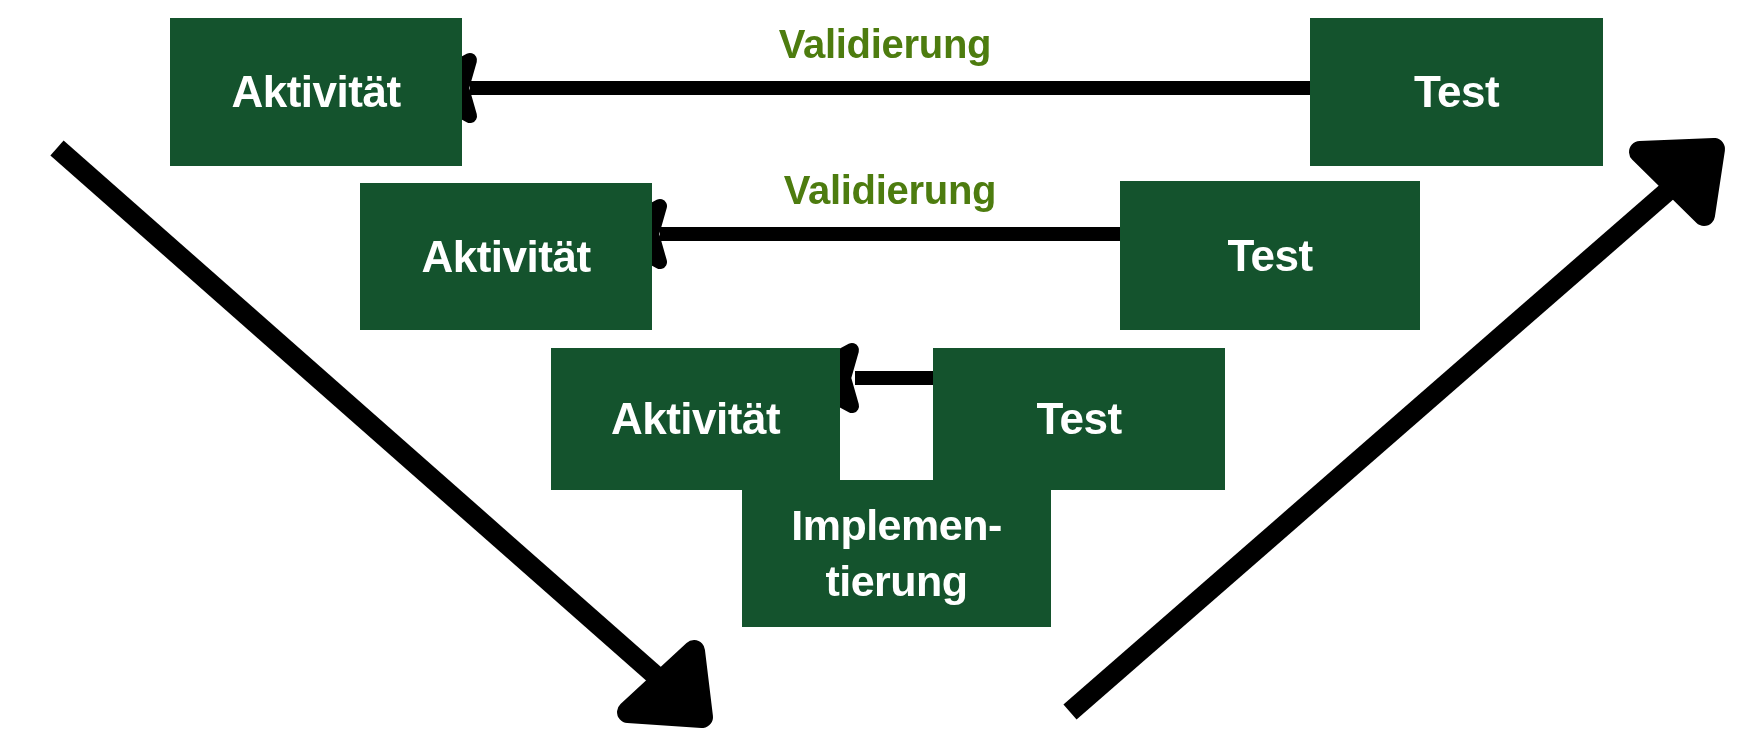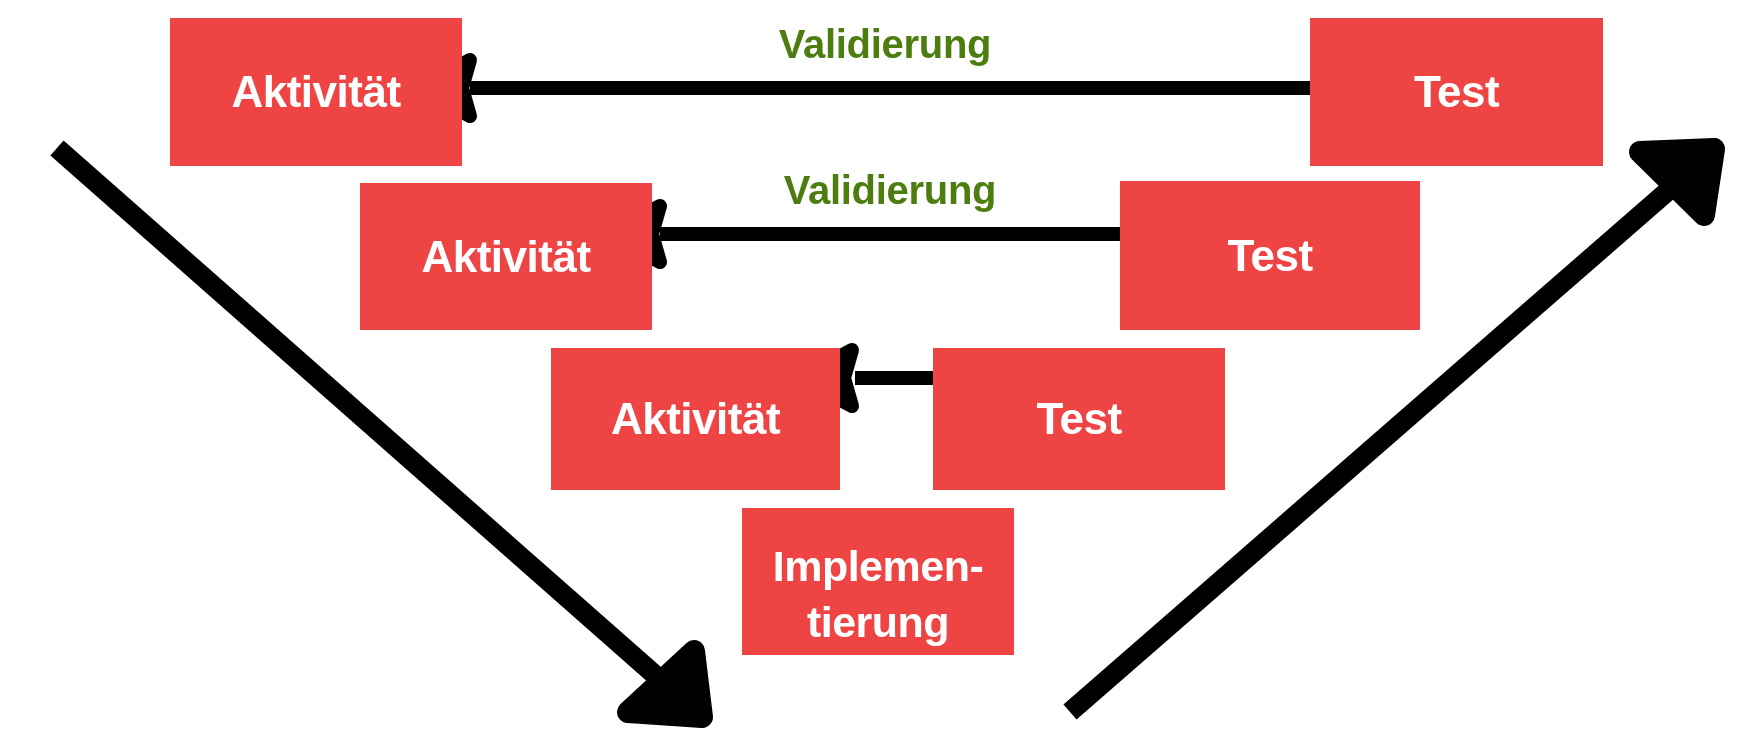--- a/index.html
+++ b/index.html
@@ -21,21 +21,21 @@
   #arrow-layer {
     position: absolute;
     left: 0;
     top: 0;
     width: 1746px;
     height: 730px;
     pointer-events: none;
   }
   .node-box {
     position: absolute;
-    background: #ef4444;
+    background: #14532d;
     display: flex;
     align-items: center;
     justify-content: center;
     box-sizing: border-box;
     padding: 4px 10px;
   }
   .node-label {
     color: #ffffff;
     font-weight: bold;
     font-size: 44px;
@@ -64,21 +64,21 @@
   
   #box-activity-2 { left: 360px;  top: 183px; width: 292px; height: 147px; }
   #box-test-2     { left: 1120px; top: 181px; width: 300px; height: 149px; }
   #label-validation-2 { left: 890px; top: 170px; }
 
   
   #box-activity-3 { left: 551px;  top: 348px; width: 289px; height: 142px; }
   #box-test-3     { left: 933px;  top: 348px; width: 292px; height: 142px; }
 
   
-  #box-implementation { left: 742px; top: 508px; width: 272px; height: 147px; align-items: flex-end; }
+  #box-implementation { left: 742px; top: 480px; width: 309px; height: 147px; }
   #box-implementation .node-label { font-size: 43px; line-height: 1.3; }
 </style>
 </head>
 <body>
 
 <div id="diagram-root">
 
   <svg id="arrow-layer" viewBox="0 0 1746 730" width="1746" height="730" aria-hidden="true">
 
     <g>

